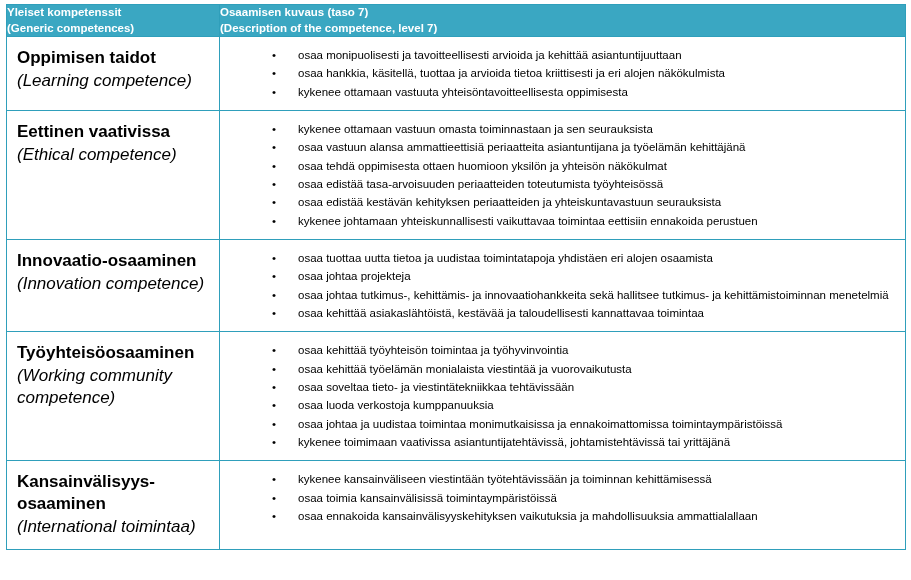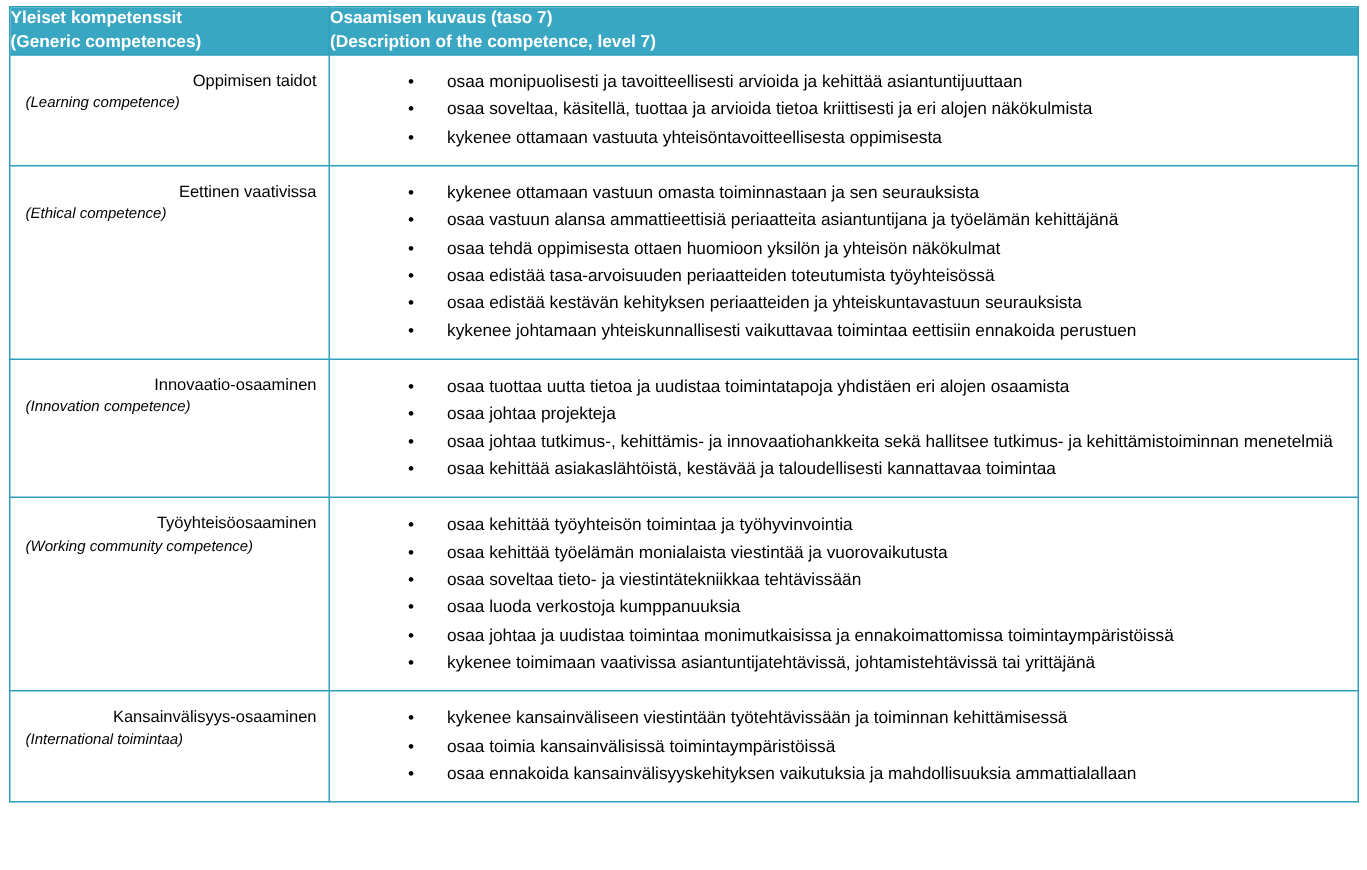--- a/index.html
+++ b/index.html
@@ -44,30 +44,29 @@
   }
   
   col.col-left { width: 213px; }
   col.col-right { width: 686px; }
 
   
   .left-cell {
     padding: 10px 8px 10px 10px;
   }
   .comp-title {
-    font-weight: normal;
-    font-size: 11px;
+    font-weight: bold;
+    font-size: 17px;
     line-height: 1.3;
     display: block;
     margin-bottom: 1px;
-    text-align: right;
   }
   .comp-subtitle {
     font-style: italic;
-    font-size: 10px;
+    font-size: 17px;
     line-height: 1.3;
     display: block;
   }
   
   .right-cell {
     padding: 10px 8px 10px 0px;
   }
   ul.bullets {
     margin: 0;
     padding: 0;
@@ -125,21 +124,21 @@
           </td>
           <td>
             <div class="right-cell">
               <ul class="bullets">
                 <li>
                   <span class="bullet-dot">•</span>
                   <span class="bullet-text">osaa monipuolisesti ja tavoitteellisesti arvioida ja kehittää asiantuntijuuttaan</span>
                 </li>
                 <li>
                   <span class="bullet-dot">•</span>
-                  <span class="bullet-text">osaa soveltaa, käsitellä, tuottaa ja arvioida tietoa kriittisesti ja eri alojen näkökulmista</span>
+                  <span class="bullet-text">osaa hankkia, käsitellä, tuottaa ja arvioida tietoa kriittisesti ja eri alojen näkökulmista</span>
                 </li>
                 <li>
                   <span class="bullet-dot">•</span>
                   <span class="bullet-text">kykenee ottamaan vastuuta yhteisöntavoitteellisesta oppimisesta</span>
                 </li>
               </ul>
             </div>
           </td>
         </tr>
         <tr>

